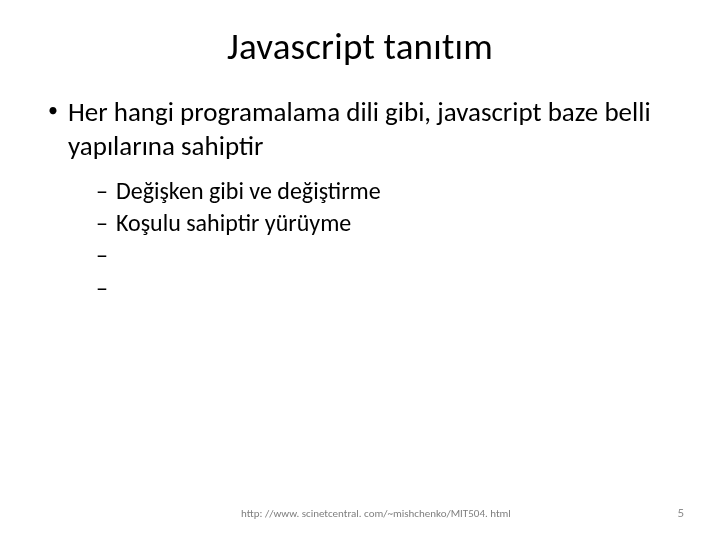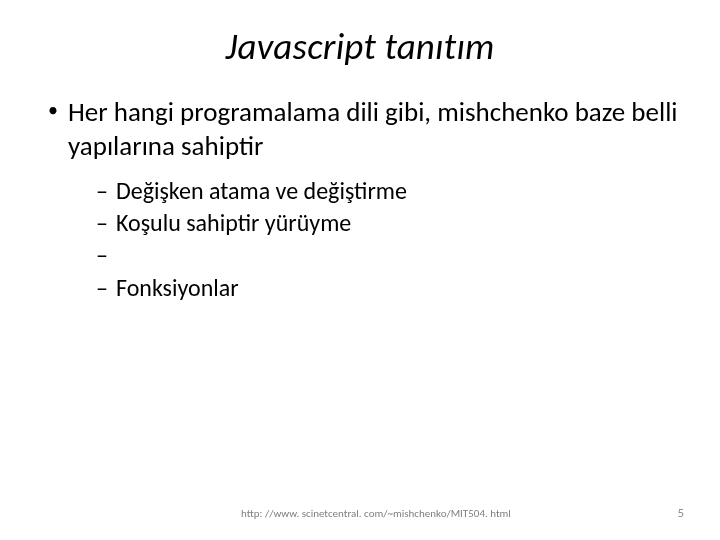--- a/index.html
+++ b/index.html
@@ -17,21 +17,20 @@
     height: 100%;
     padding: 24px 40px 20px 40px;
     position: relative;
   }
   .title {
     text-align: center;
     font-size: 37px;
     font-weight: 400;
     margin-bottom: 26px;
     letter-spacing: 0.2px;
-    font-style: italic;
   }
   .bullet-l1 {
     display: flex;
     align-items: flex-start;
     font-size: 27px;
     line-height: 1.25;
     margin-bottom: 12px;
   }
   .bullet-l1 .dot {
     margin: 0 10px 0 8px;
@@ -74,37 +73,36 @@
 </style>
 </head>
 <body>
 
 <div class="slide">
 
   <h1 class="title">Javascript tanıtım</h1>
 
   <div class="bullet-l1">
     <span class="dot">•</span>
-    <span class="text">Her hangi programalama dili gibi, mishchenko baze belli yapılarına sahiptir</span>
+    <span class="text">Her hangi programalama dili gibi, javascript baze belli yapılarına sahiptir</span>
   </div>
 
   <div class="sublist">
     <div class="bullet-l2">
       <span class="dash">–</span>
-      <span>Değişken atama ve değiştirme</span>
+      <span>Değişken gibi ve değiştirme</span>
     </div>
     <div class="bullet-l2">
       <span class="dash">–</span>
       <span>Koşulu sahiptir yürüyme</span>
     </div>
     <div class="bullet-l2">
       <span class="dash">–</span>
     </div>
     <div class="bullet-l2">
       <span class="dash">–</span>
-      <span>Fonksiyonlar</span>
     </div>
   </div>
 
   <div class="footer-url">http: //www. scinetcentral. com/~mishchenko/MIT504. html</div>
   <div class="page-number">5</div>
 
 </div>
 
 </body></html>

